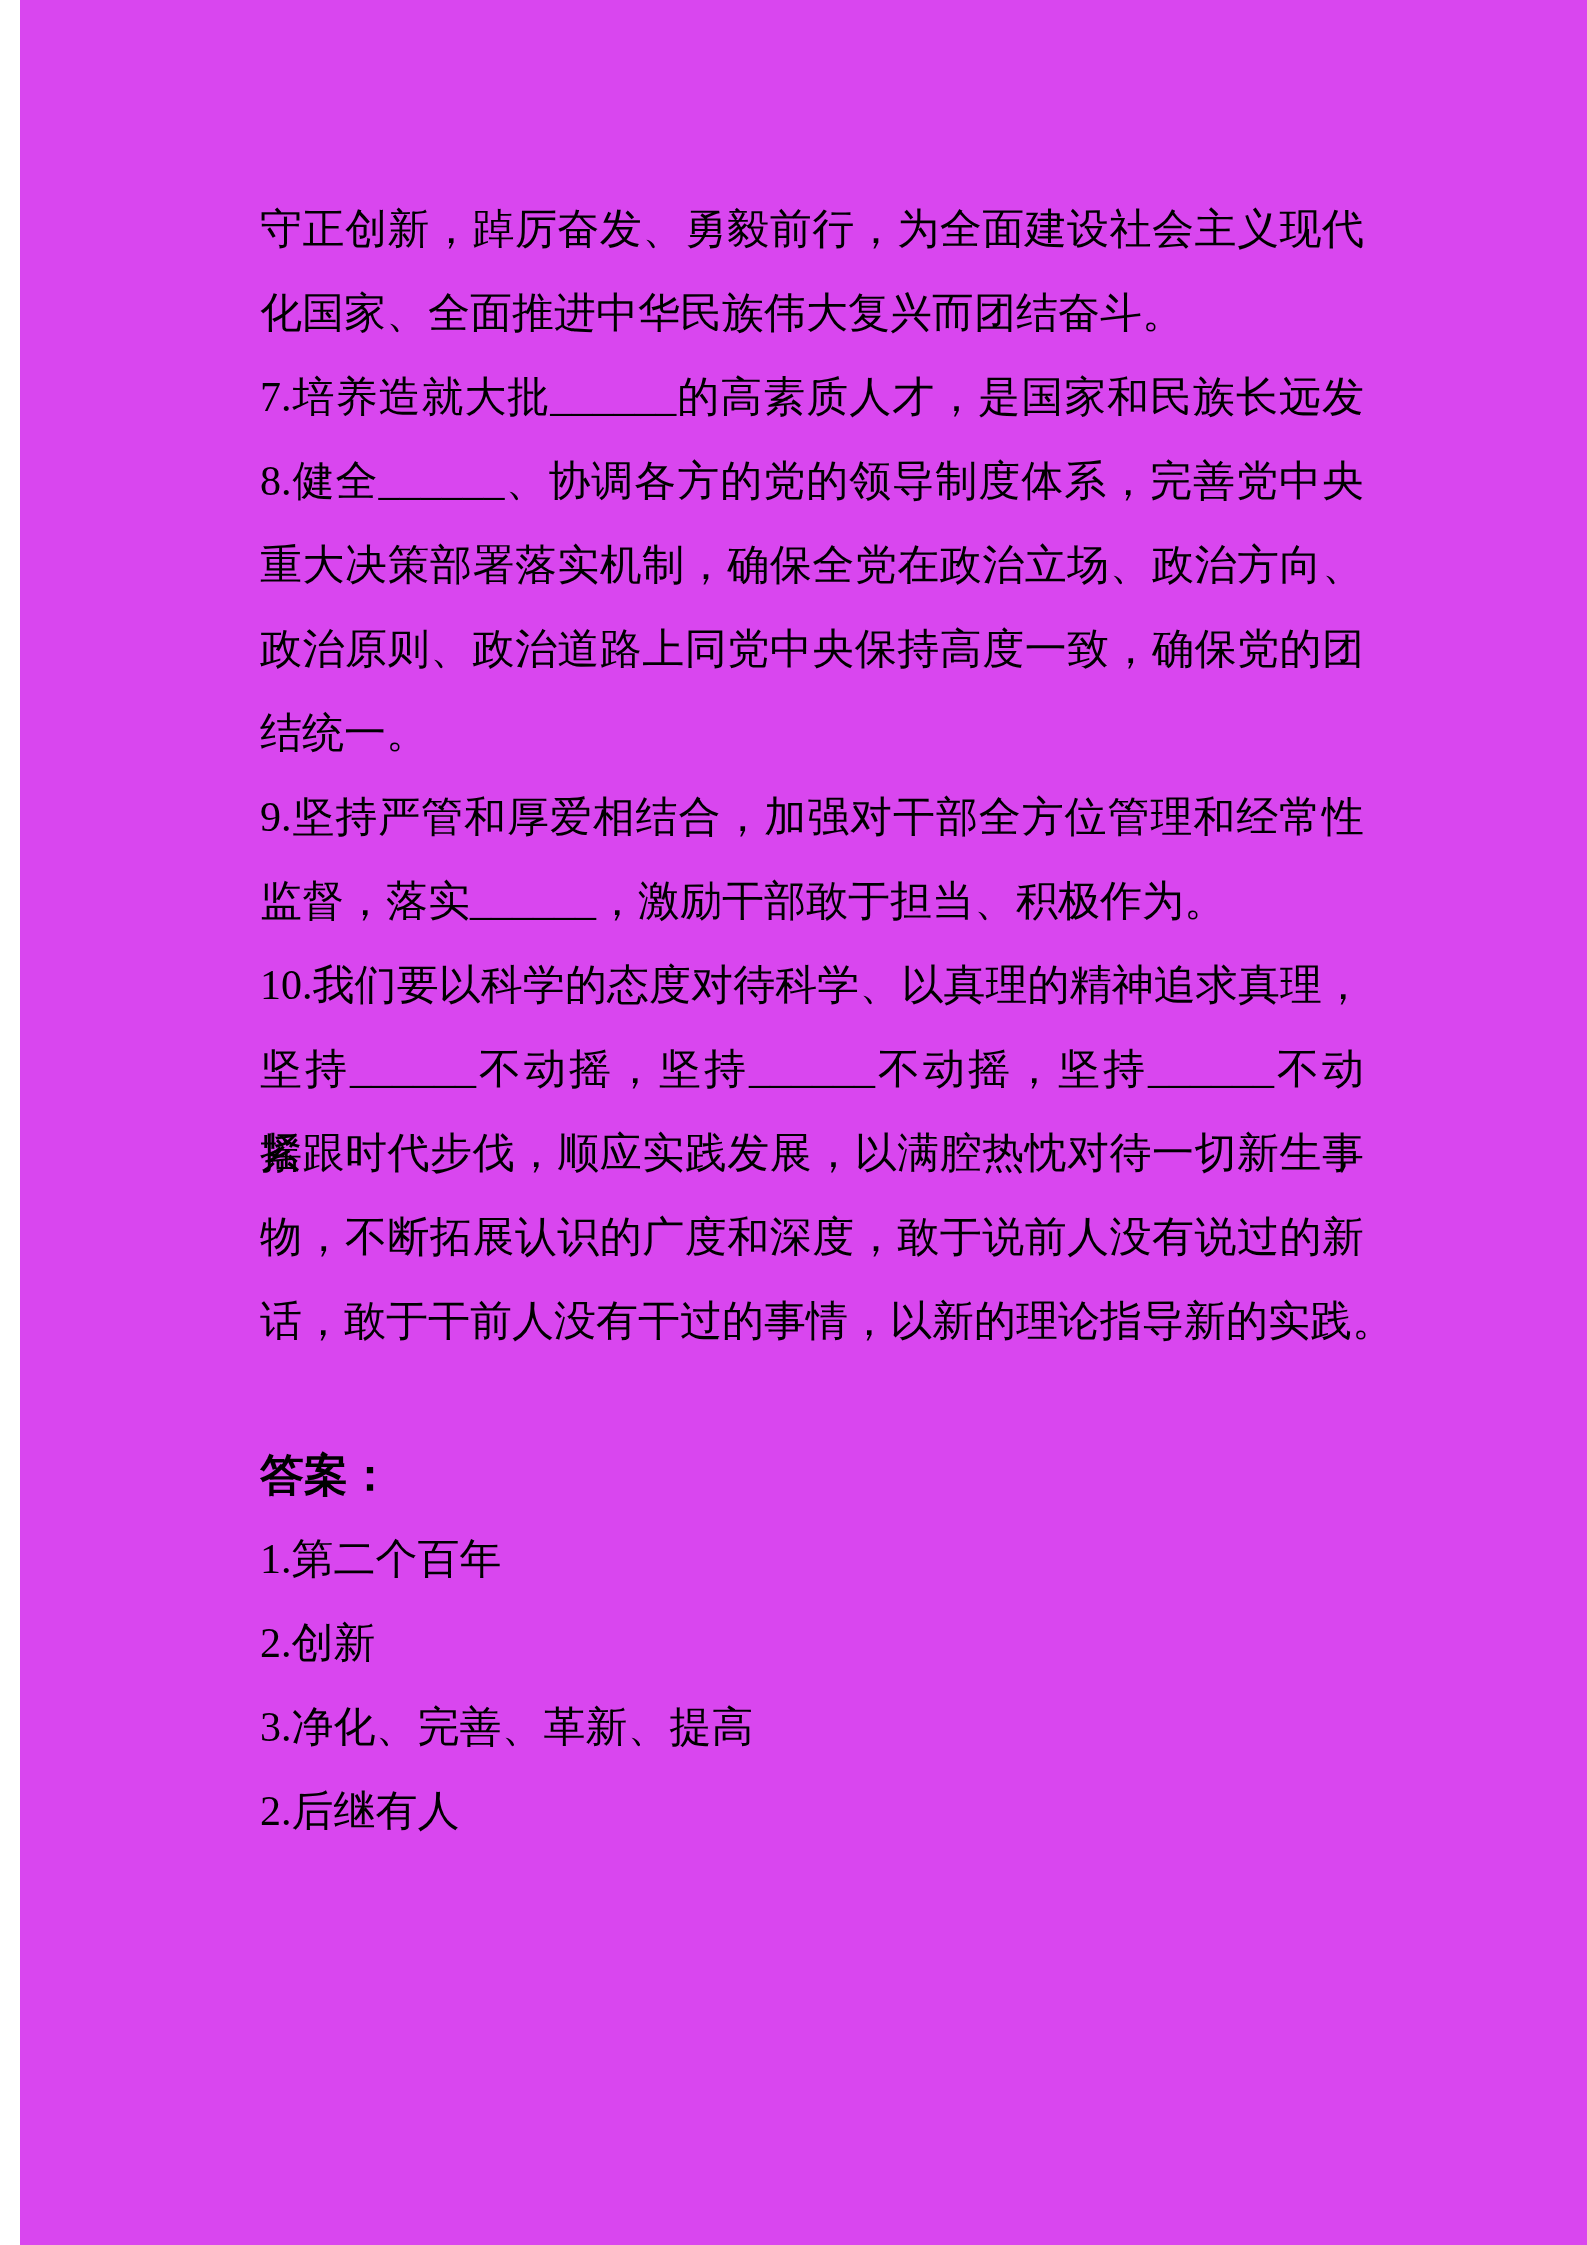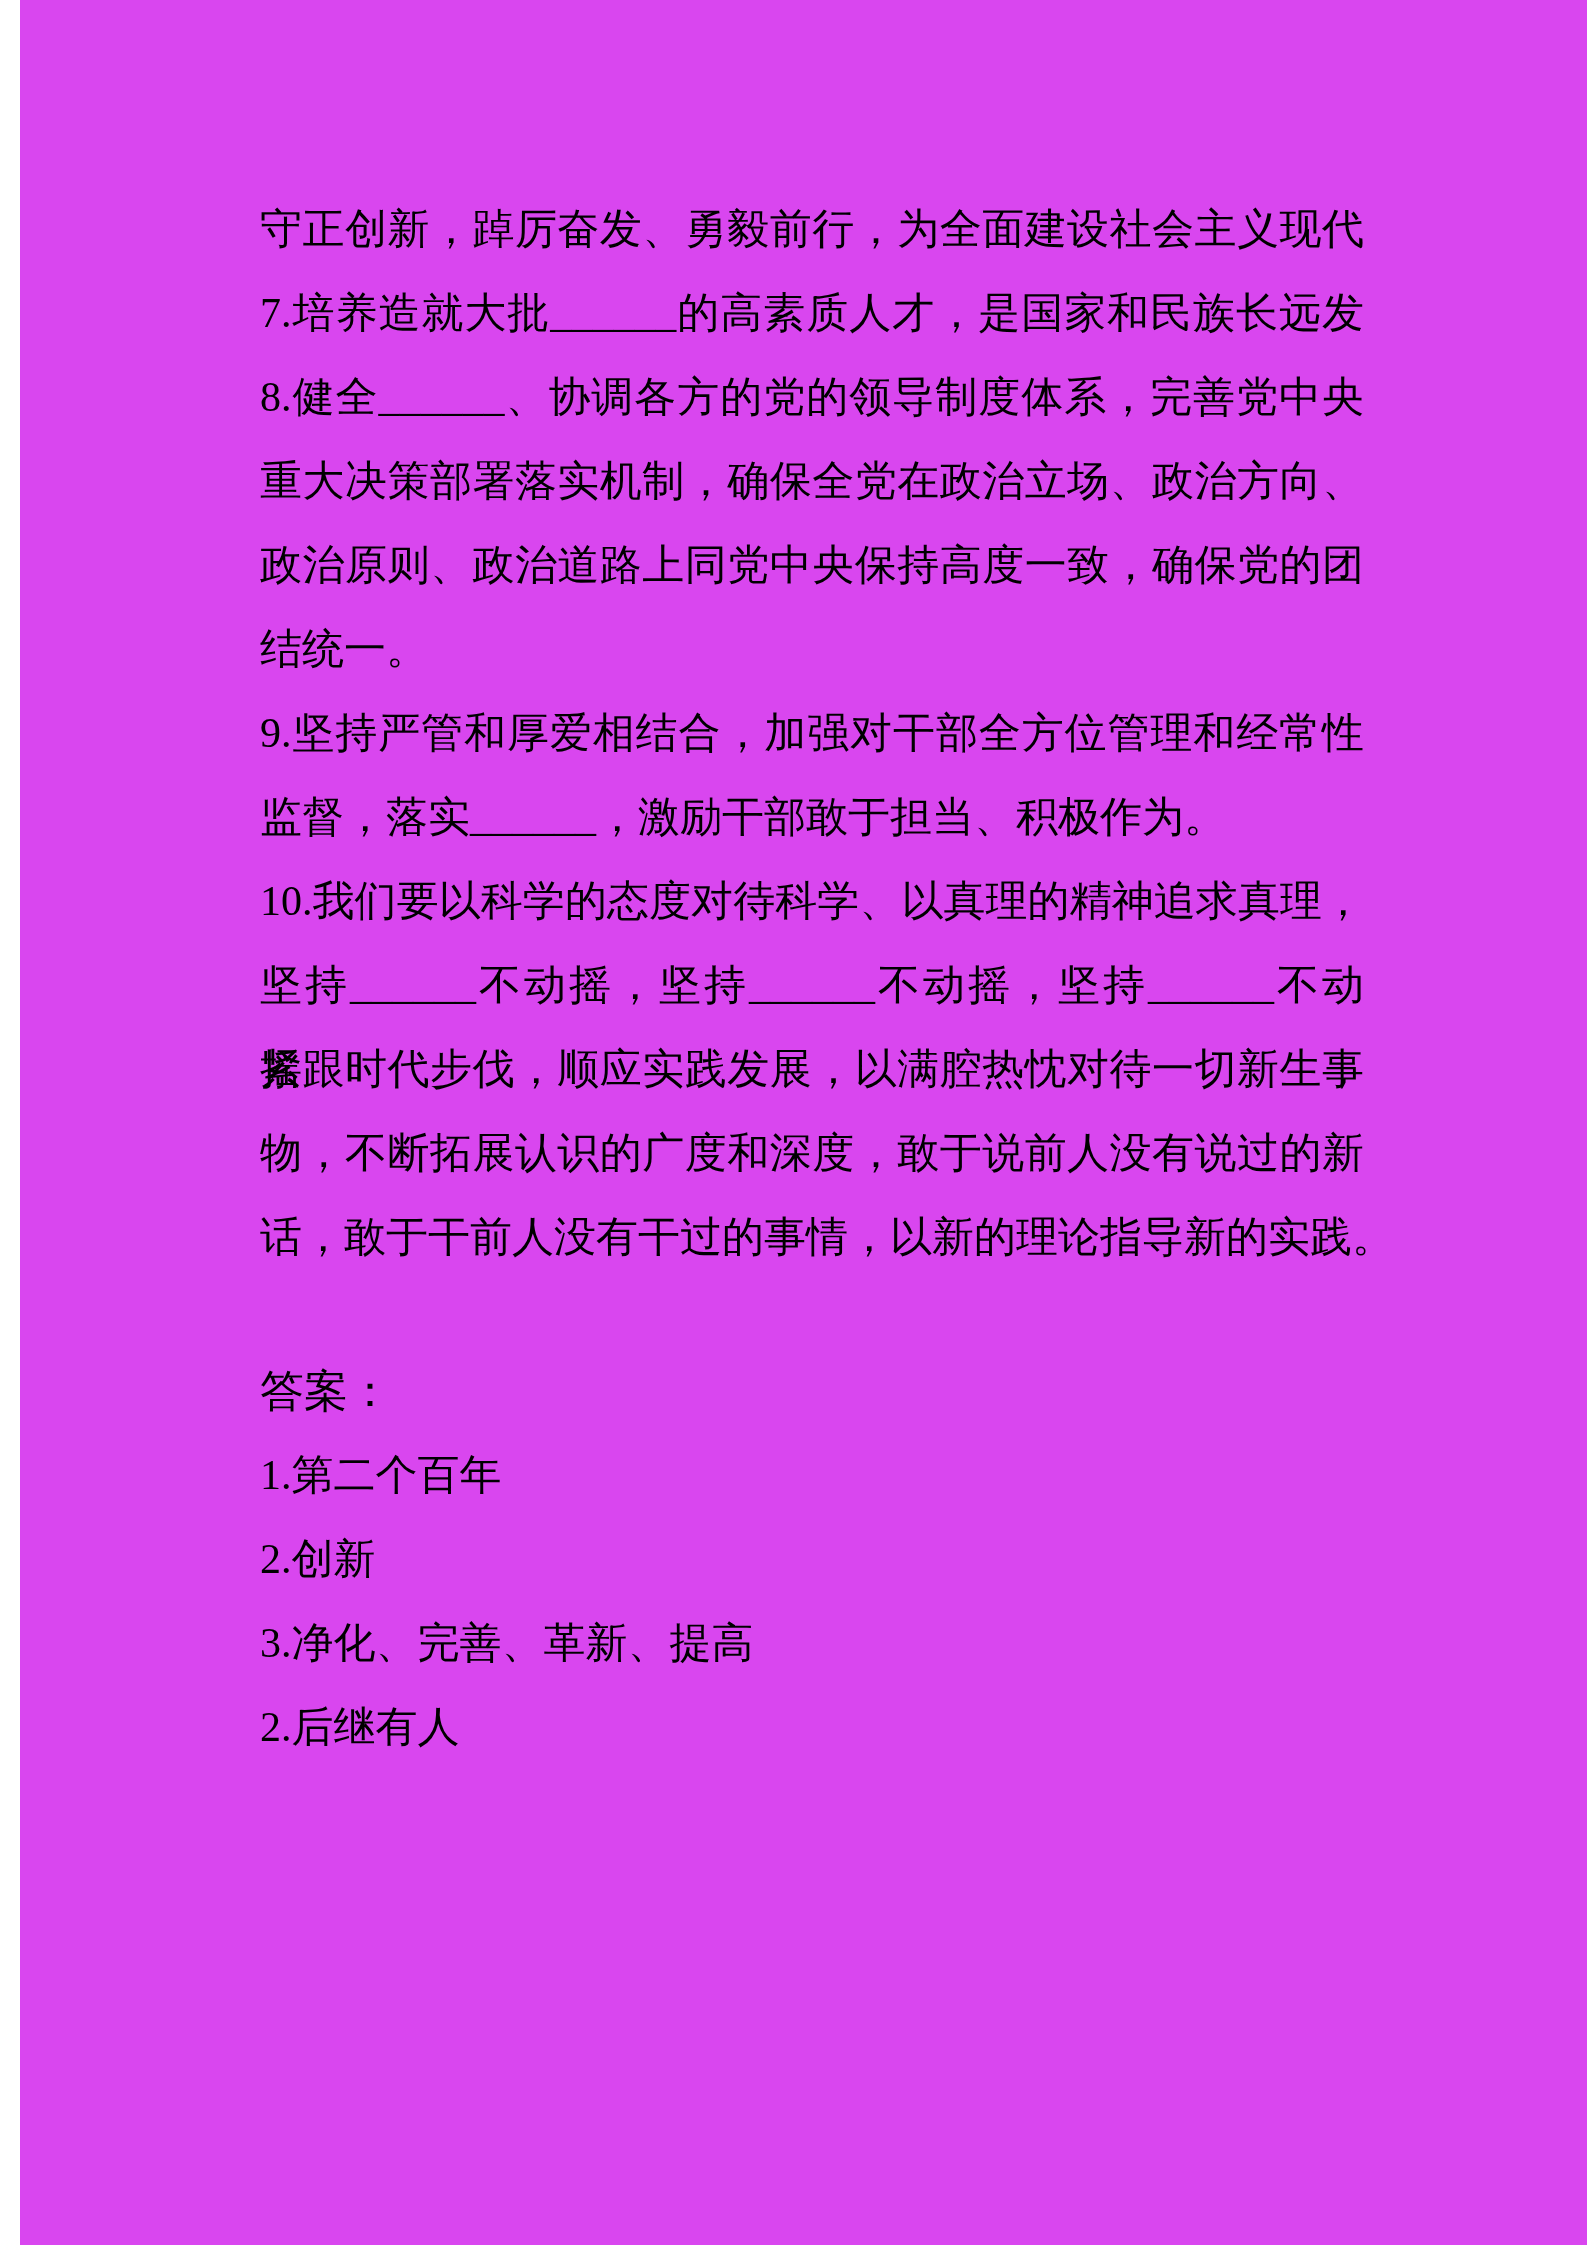--- a/index.html
+++ b/index.html
@@ -33,30 +33,31 @@
   .line.full {
     white-space: normal;
     text-align: justify;
     text-align-last: justify;
   }
   .answers {
     margin-top: 70px;
   }
   .line.heading {
     font-family: "Liberation Sans", "DejaVu Sans", sans-serif;
-    font-weight: 400;
+    font-weight: 700;
     font-size: 44px;
   }
 </style>
 </head>
 <body>
 
 <div class="page">
   <div class="questions">
       <div class="line full">守正创新，踔厉奋发、勇毅前行，为全面建设社会主义现代</div>
+      <div class="line">化国家、全面推进中华民族伟大复兴而团结奋斗。</div>
       <div class="line full">7.培养造就大批______的高素质人才，是国家和民族长远发</div>
       <div class="line full">8.健全______、协调各方的党的领导制度体系，完善党中央</div>
       <div class="line full">重大决策部署落实机制，确保全党在政治立场、政治方向、</div>
       <div class="line full">政治原则、政治道路上同党中央保持高度一致，确保党的团</div>
       <div class="line">结统一。</div>
       <div class="line full">9.坚持严管和厚爱相结合，加强对干部全方位管理和经常性</div>
       <div class="line">监督，落实______，激励干部敢于担当、积极作为。</div>
       <div class="line full">10.我们要以科学的态度对待科学、以真理的精神追求真理，</div>
       <div class="line full">坚持______不动摇，坚持______不动摇，坚持______不动摇，</div>
       <div class="line full">紧跟时代步伐，顺应实践发展，以满腔热忱对待一切新生事</div>

